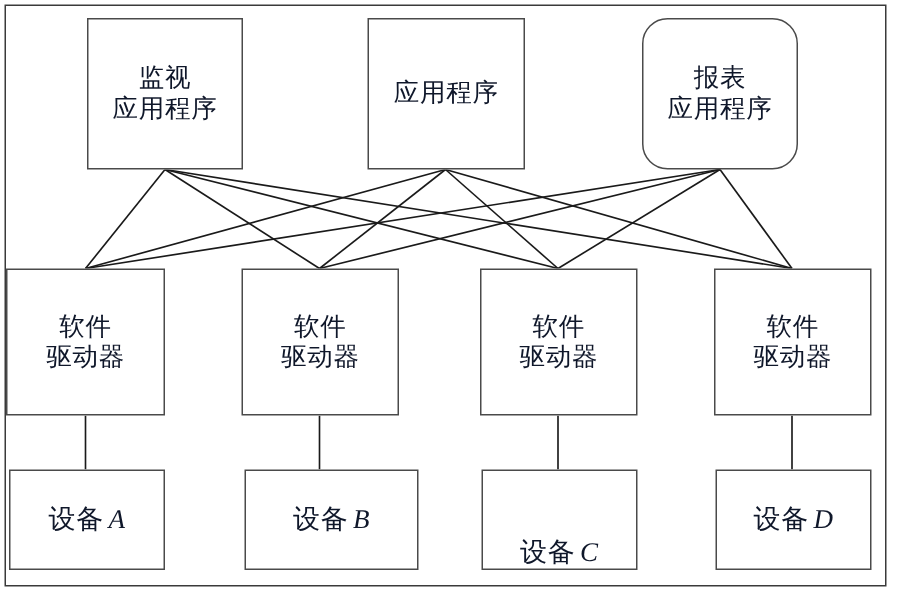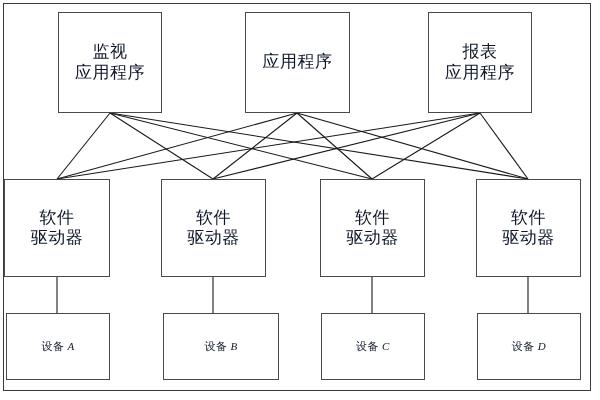--- a/index.html
+++ b/index.html
@@ -47,21 +47,21 @@
     color: #0f172a;
     text-align: center;
     line-height: 1.18;
     letter-spacing: 0.5px;
   }
   .node.app,
   .node.driver {
     font-size: 17px;
   }
   .node.device {
-    font-size: 11px;
+    font-size: 18px;
   }
   .node .line {
     display: block;
     white-space: nowrap;
   }
   .node .dev-letter {
     font-style: italic;
     padding-left: 3px;
     font-family: "Liberation Serif", "DejaVu Serif", serif;
   }
@@ -93,21 +93,21 @@
     </svg>
 
   <div id="app-nodes">
       <div class="node app" style="left: 58px; top: 12px; width: 104px; height: 101px; border-color: rgb(74, 74, 74);">
         <span class="line">监视</span>
         <span class="line">应用程序</span>
       </div>
       <div class="node app" style="left: 245px; top: 12px; width: 105px; height: 101px; border-color: rgb(74, 74, 74);">
         <span class="line">应用程序</span>
       </div>
-      <div class="node app" style="left: 428px; top: 12px; width: 104px; height: 101px; border-color: rgb(74, 74, 74);">
+      <div class="node app" style="left: 428px; top: 12px; width: 104px; height: 101px; border-color: rgb(74, 74, 74); border-radius: 17px;">
         <span class="line">报表</span>
         <span class="line">应用程序</span>
       </div>
     </div>
   <div id="driver-nodes">
       <div class="node driver" style="left: 4px; top: 179px; width: 106px; height: 98px; border-color: rgb(74, 74, 74);">
         <span class="line">软件</span>
         <span class="line">驱动器</span>
       </div>
       <div class="node driver" style="left: 161px; top: 179px; width: 105px; height: 98px; border-color: rgb(74, 74, 74);">
@@ -123,21 +123,21 @@
         <span class="line">驱动器</span>
       </div>
     </div>
   <div id="device-nodes">
       <div class="node device" style="left: 6px; top: 313px; width: 104px; height: 67px; border-color: rgb(74, 74, 74);">
         <span class="line"><span>设备</span><span class="dev-letter">A</span></span>
       </div>
       <div class="node device" style="left: 163px; top: 313px; width: 116px; height: 67px; border-color: rgb(74, 74, 74);">
         <span class="line"><span>设备</span><span class="dev-letter">B</span></span>
       </div>
-      <div class="node device" style="left: 321px; top: 313px; width: 104px; height: 67px; border-color: rgb(74, 74, 74);">
+      <div class="node device" style="left: 321px; top: 313px; width: 104px; height: 67px; border-color: rgb(74, 74, 74); justify-content: flex-end;">
         <span class="line"><span>设备</span><span class="dev-letter">C</span></span>
       </div>
       <div class="node device" style="left: 477px; top: 313px; width: 104px; height: 67px; border-color: rgb(74, 74, 74);">
         <span class="line"><span>设备</span><span class="dev-letter">D</span></span>
       </div>
     </div>
 
 </div>
 
 </body></html>

